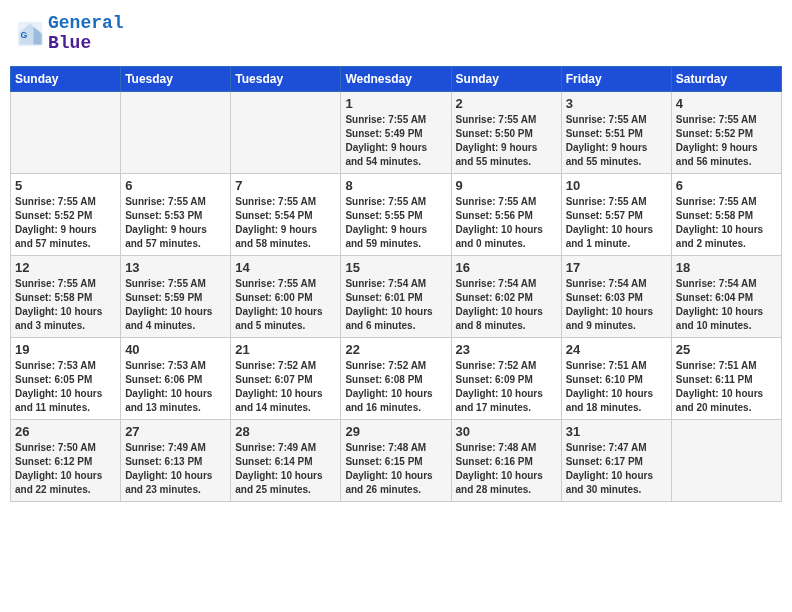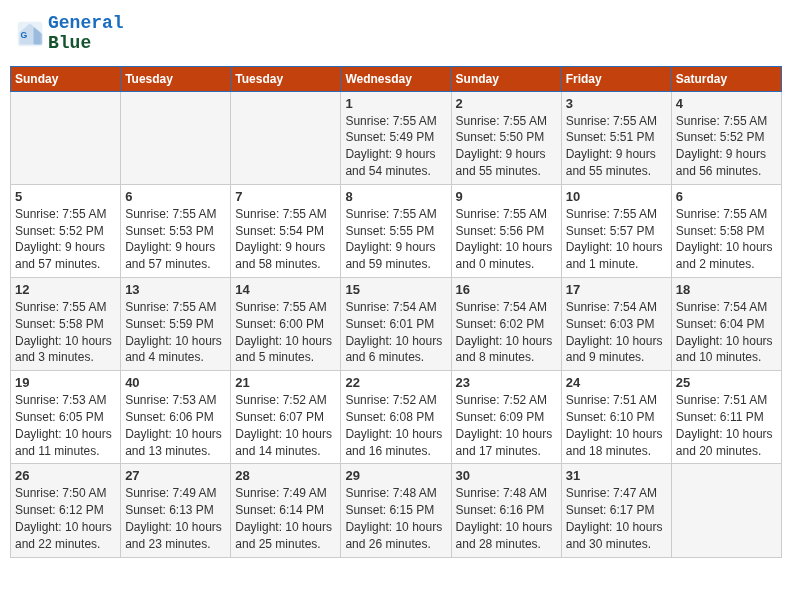--- a/index.html
+++ b/index.html
@@ -48,21 +48,21 @@
     .location {
       font-size: 14px;
       color: #555;
     }
     table {
       width: 100%;
       border-collapse: collapse;
       font-size: 11px;
     }
     thead tr th {
-      background-color: #c2410c;
+      background-color: #1d4ed8;
       color: #fff;
       padding: 5px 4px;
       text-align: left;
       font-size: 12px;
       font-weight: bold;
       border: 1px solid #2b6cb8;
     }
     tbody tr td {
       border: 1px solid #ccc;
       vertical-align: top;
@@ -78,42 +78,43 @@
       background-color: #ffffff;
     }
     .day-num {
       font-size: 13px;
       font-weight: bold;
       color: #333;
       display: block;
       margin-bottom: 2px;
     }
     .day-info {
-      font-size: 12px;
+      font-size: 10px;
       color: #333;
       line-height: 1.4;
+      font-weight: bold;
     }
     .empty-cell {
       min-height: 80px;
     }
   </style>
 </head>
 <body>
 
 <div class="header-area">
   <div class="logo">
     <svg class="logo-icon" viewBox="0 0 32 32">
       <rect x="2" y="2" width="28" height="28" rx="3" fill="#e8f0f8"></rect>
       <polygon points="16,4 28,14 28,28 4,28 4,14" fill="#2b6cb8" opacity="0.15"></polygon>
       <polygon points="20,8 30,16 30,28 20,28" fill="#2b6cb8" opacity="0.3"></polygon>
       <text x="5" y="20" font-size="10" fill="#1a6dbf" font-weight="bold">G</text>
     </svg>
     <div class="logo-text">
       <div><span>General</span></div>
-      <div><span style="color:#14532d;text-align:center;">Blue</span></div>
+      <div><span style="color:#4c1d95;text-align:center;">Blue</span></div>
     </div>
   </div>
   <div class="title-area">
   </div>
 </div>
 
 <table>
   <thead>
     <tr>
     <th>Sunday</th>

